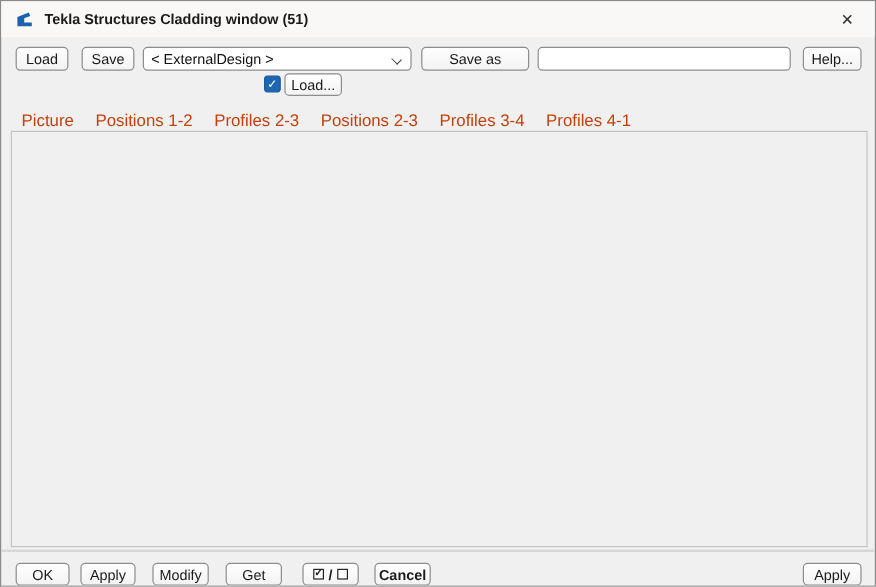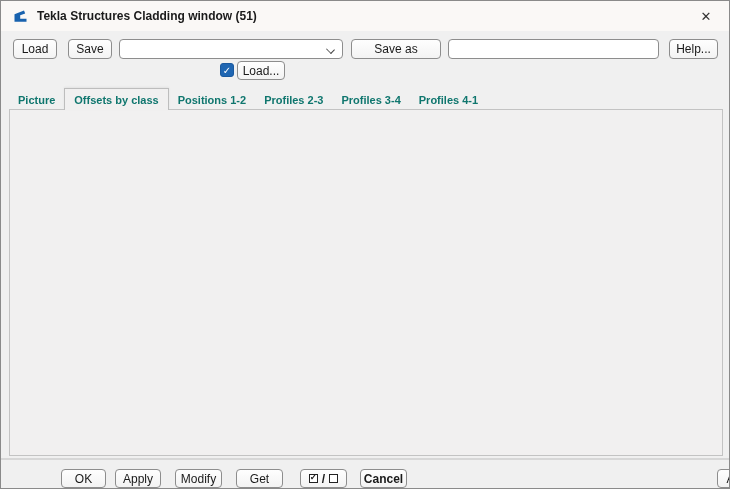--- a/index.html
+++ b/index.html
@@ -54,42 +54,42 @@
     position:absolute; left:447px; top:38px; width:211px; height:20px;
     border:1px solid #8d8d8d; border-radius:4px; background:#fff;
     font:12px "Liberation Sans", sans-serif; padding:0 5px;
   }
   
   .tabbar {
     position:absolute; left:8px; top:87px; height:22px;
     display:flex; align-items:flex-end; z-index:3;
   }
   .tab {
-    height:20px; padding:2px 9px 0 9px; font-size:11px; color:#0f766e;
-    line-height:17px; white-space:nowrap;font-weight:bold;
+    height:20px; padding:2px 9px 0 9px; font-size:14px; color:#c2410c;
+    line-height:17px; white-space:nowrap;
   }
   .tab.active {
     height:22px; background:#f1f0f0;
     border:1px solid #bdbdbd; border-bottom:none;
     padding-top:3px; box-shadow:0 -1px 2px rgba(0,0,0,.06);
   }
   .panel {
     position:absolute; left:8px; top:108px; width:714px; height:347px;
     background:#f1f0f0; border:1px solid #c3c3c3; z-index:1;
   }
   
   .fcol { position:absolute; width:232px; }
   .frow { position:absolute; left:0; width:232px; height:19px; }
   .flabel { position:absolute; left:0; top:2px; font-size:12px; color:#1c1c1c; white-space:nowrap; }
   .frow .cb { left:137px; top:0; }
   .frow .tf { left:155px; top:-1px; }
   .caption { position:absolute; left:263px; top:305px; font-size:12px; color:#1c1c1c; }
   
   .footer-sep { position:absolute; left:0; top:457px; width:100%; height:2px; background:#d7d7d7; }
-  .btn.bottom { height:19px; top:468px;margin-left:48px; }
+  .btn.bottom { height:19px; top:468px; }
   .toggle-btn { font-weight:700; }
   .mini-cb {
     width:9px; height:9px; border:1.4px solid #222; display:inline-block;
     position:relative; background:#fff;
   }
   .mini-cb.checked::after {
     content:"\2713"; position:absolute; left:0; top:-3px; font-size:9px; color:#222; font-weight:700;
   }
   .toggle-sep { margin:0 4px; font-size:12px; font-weight:700; }
   
@@ -104,34 +104,35 @@
     <svg class="app-icon" viewBox="0 0 16 16">
       <path d="M1.5 6.2 L11 2.4 L12.2 5.4 L7.2 7.3 L7.2 10.8 L13.5 10.8 L13.5 13.8 L1.5 13.8 Z" fill="#1862ae"></path>
     </svg>
     <span class="title-text">Tekla Structures  Cladding window (51)</span>
     <div class="close-btn">✕</div>
   </div>
 
   <div class="btn" style="left:12px; top:38px; width:44px;">Load</div>
   <div class="btn" style="left:67px; top:38px; width:44px;">Save</div>
   <div class="combo">
+    <span>&lt; ExternalDesign &gt;</span>
     <span class="chev"></span>
   </div>
   <div class="btn" style="left:350px; top:38px; width:90px;">Save as</div>
   <input class="name-input" value="" style="">
   <div class="btn" style="left:668px; top:38px; width:49px;">Help...</div>
 
   <span class="cb" style="left:219px; top:62px;">✓</span>
   <div class="btn" style="left:236px; top:60px; width:48px; height:19px;">Load...</div>
 
   <div class="tabbar">
       <div class="tab">Picture</div>
-      <div class="tab active">Offsets by class</div>
       <div class="tab">Positions 1-2</div>
       <div class="tab">Profiles 2-3</div>
+      <div class="tab">Positions 2-3</div>
       <div class="tab">Profiles 3-4</div>
       <div class="tab">Profiles 4-1</div>
     </div>
   <div class="panel"></div>
 
   <div class="fcol" id="col-left" style="left:18px; top:118px; height:290px;">
       <div class="frow" style="top: 0px;">
         <span class="flabel">Class 1</span>
         <span class="cb">✓</span>
         <input class="tf" value="0" style="">

